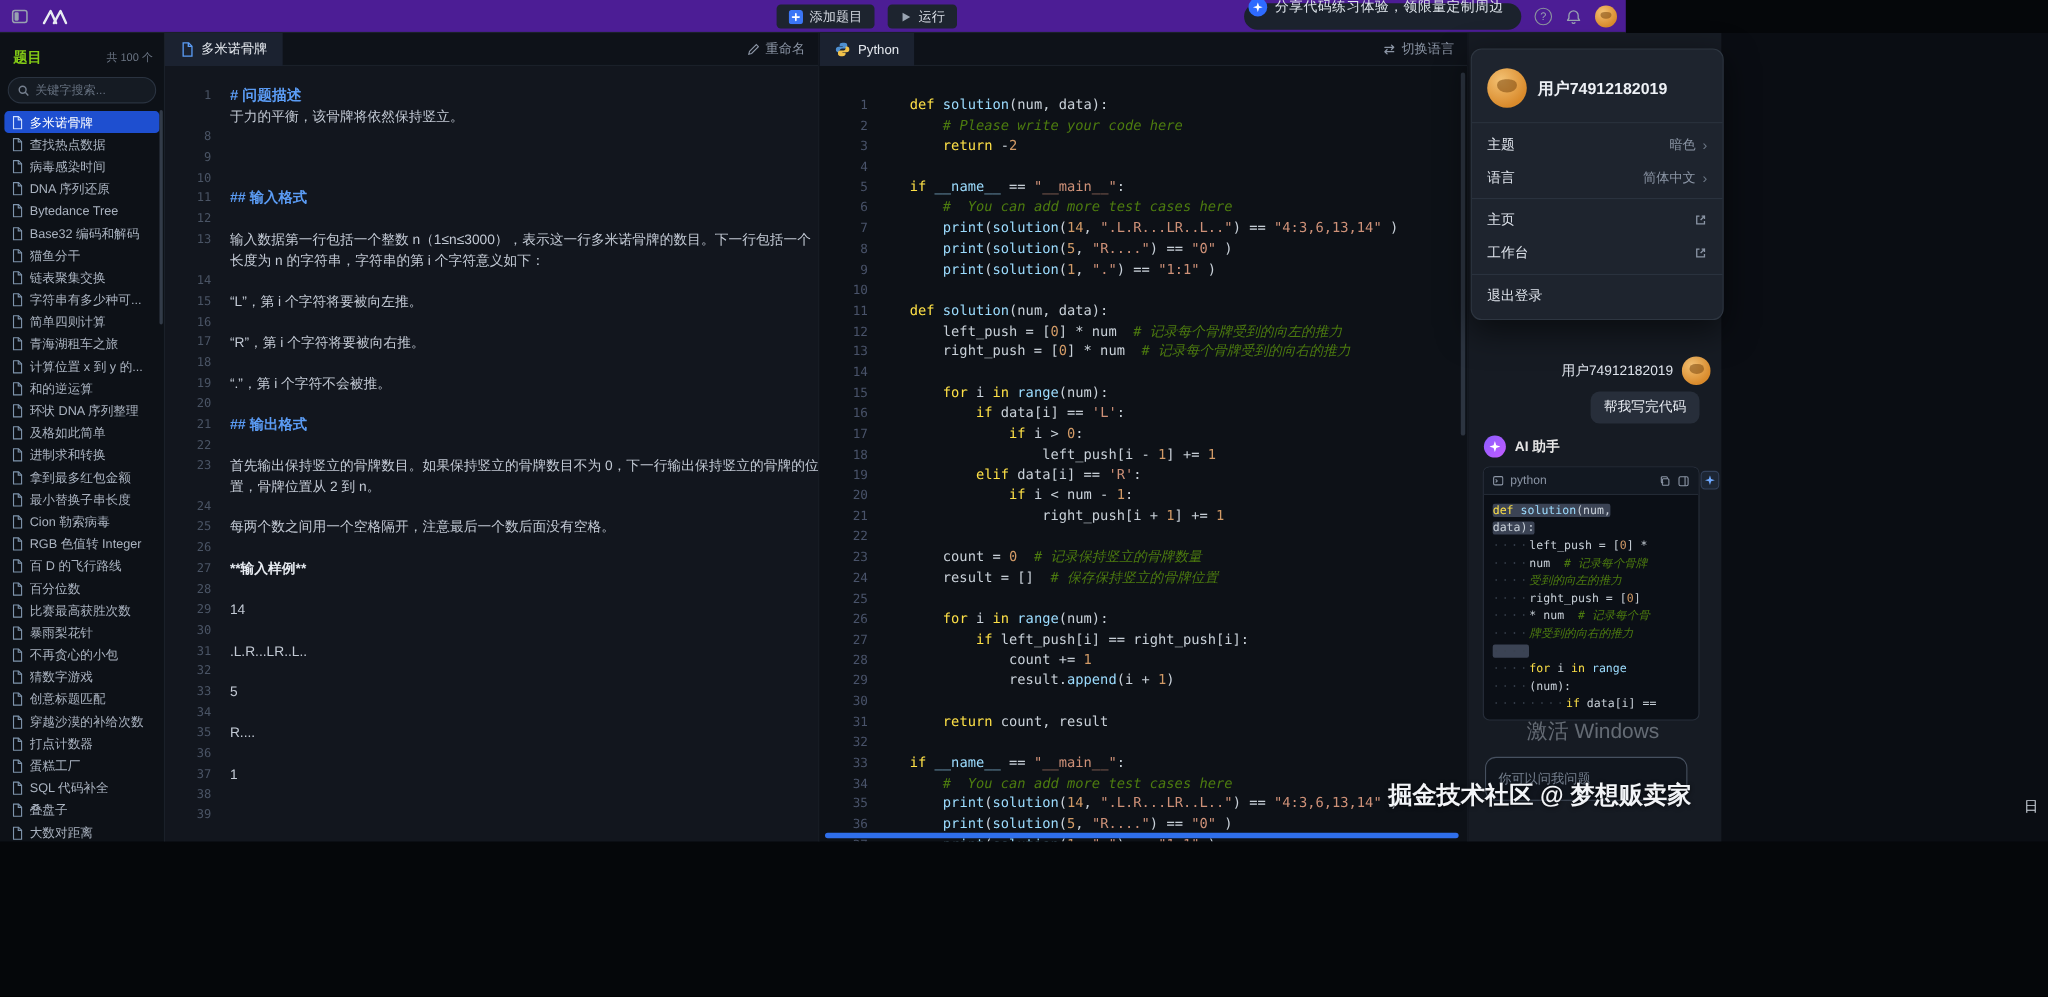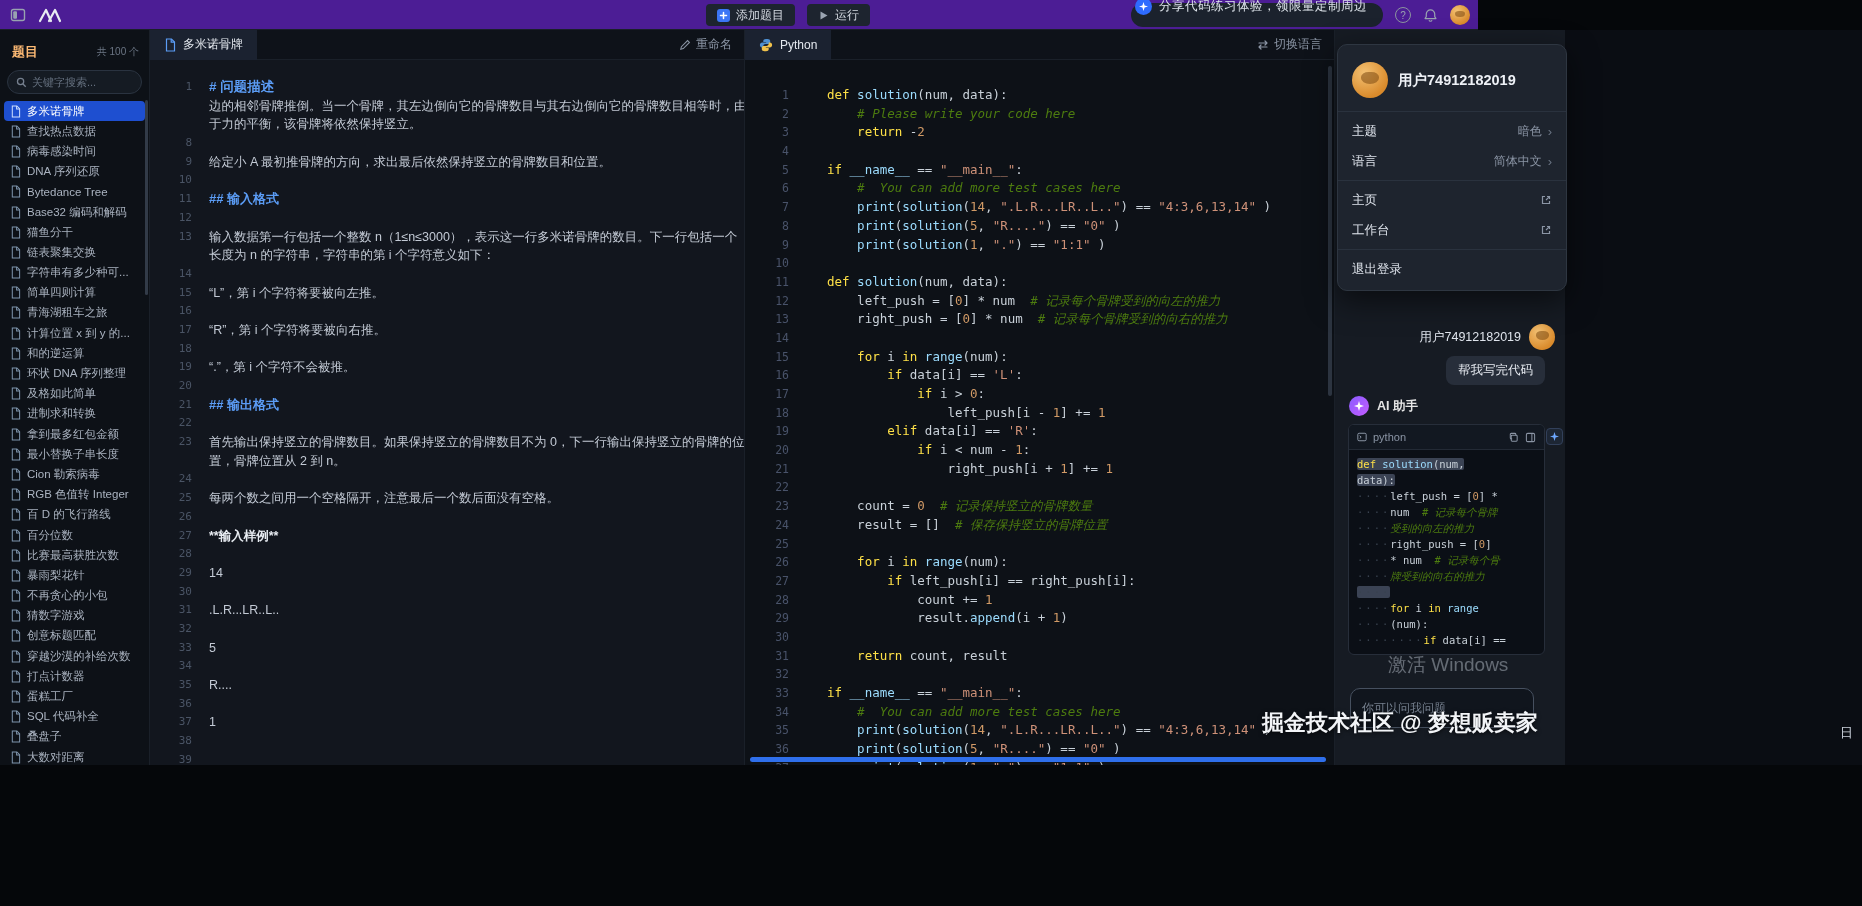--- a/index.html
+++ b/index.html
@@ -23,21 +23,21 @@
 .avatar.lg{width:36px;height:36px}
 .avatar.chat{width:26px;height:26px}
 
 
 .main{position:absolute;top:30px;left:0;width:1862px;height:735px}
 .right-void{position:absolute;left:1565px;top:0;width:297px;height:735px;background:#0a0d13}
 
 
 .sidebar{position:absolute;left:0;top:0;width:150px;height:735px;background:#0d1117;border-right:1px solid #1a2029;overflow:hidden}
 .sb-head{display:flex;justify-content:space-between;align-items:center;padding:13px 10px 9px 12px}
-.sb-title{font-size:13px;font-weight:700;color:#fdba74}
+.sb-title{font-size:13px;font-weight:700;color:#84cc16}
 .sb-count{font-size:10px;color:#6b7584}
 .sb-search{margin:0 7px;height:24px;background:#151b23;border:1px solid #2a3340;border-radius:12px;display:flex;align-items:center;gap:5px;padding:0 8px}
 .sb-search input{background:transparent;border:none;outline:none;color:#aab3c0;font-size:11px;width:100px}
 .sb-search input::placeholder{color:#65707f}
 .p-list{margin-top:7px}
 .p-item{display:flex;align-items:center;gap:6px;height:20.2px;padding:0 6px;margin:0 4px;border-radius:4px;font-size:11.5px;color:#aab3c0;cursor:pointer;white-space:nowrap;overflow:hidden}
 .p-item.selected{background:#1e4fd0;color:#fff}
 .p-item svg{flex:none;color:#7f95ad}
 .p-item.selected svg{color:#cfe0ff}
 .p-label{overflow:hidden;text-overflow:ellipsis}
@@ -439,33 +439,28 @@
         </div>
       </div>
       <div class="doc-body">
         <div>
             <div class="d-row">
               <span class="d-num">1</span>
               <span class="d-text h1"># 问题描述</span>
             </div>
             <div class="d-row">
               <span class="d-num"></span>
-              <span class="d-text">边的相邻骨牌推倒。当一个骨牌，其左边倒向它的骨牌数目与其右边倒向它的骨牌数目相等时，由</span>
-            </div>
-            <div class="d-row">
-              <span class="d-num"></span>
               <span class="d-text">于力的平衡，该骨牌将依然保持竖立。</span>
             </div>
             <div class="d-row">
               <span class="d-num">8</span>
               <span class="d-text"></span>
             </div>
             <div class="d-row">
               <span class="d-num">9</span>
-              <span class="d-text">给定小 A 最初推骨牌的方向，求出最后依然保持竖立的骨牌数目和位置。</span>
             </div>
             <div class="d-row">
               <span class="d-num">10</span>
               <span class="d-text"></span>
             </div>
             <div class="d-row">
               <span class="d-num">11</span>
               <span class="d-text h2">## 输入格式</span>
             </div>
             <div class="d-row">

